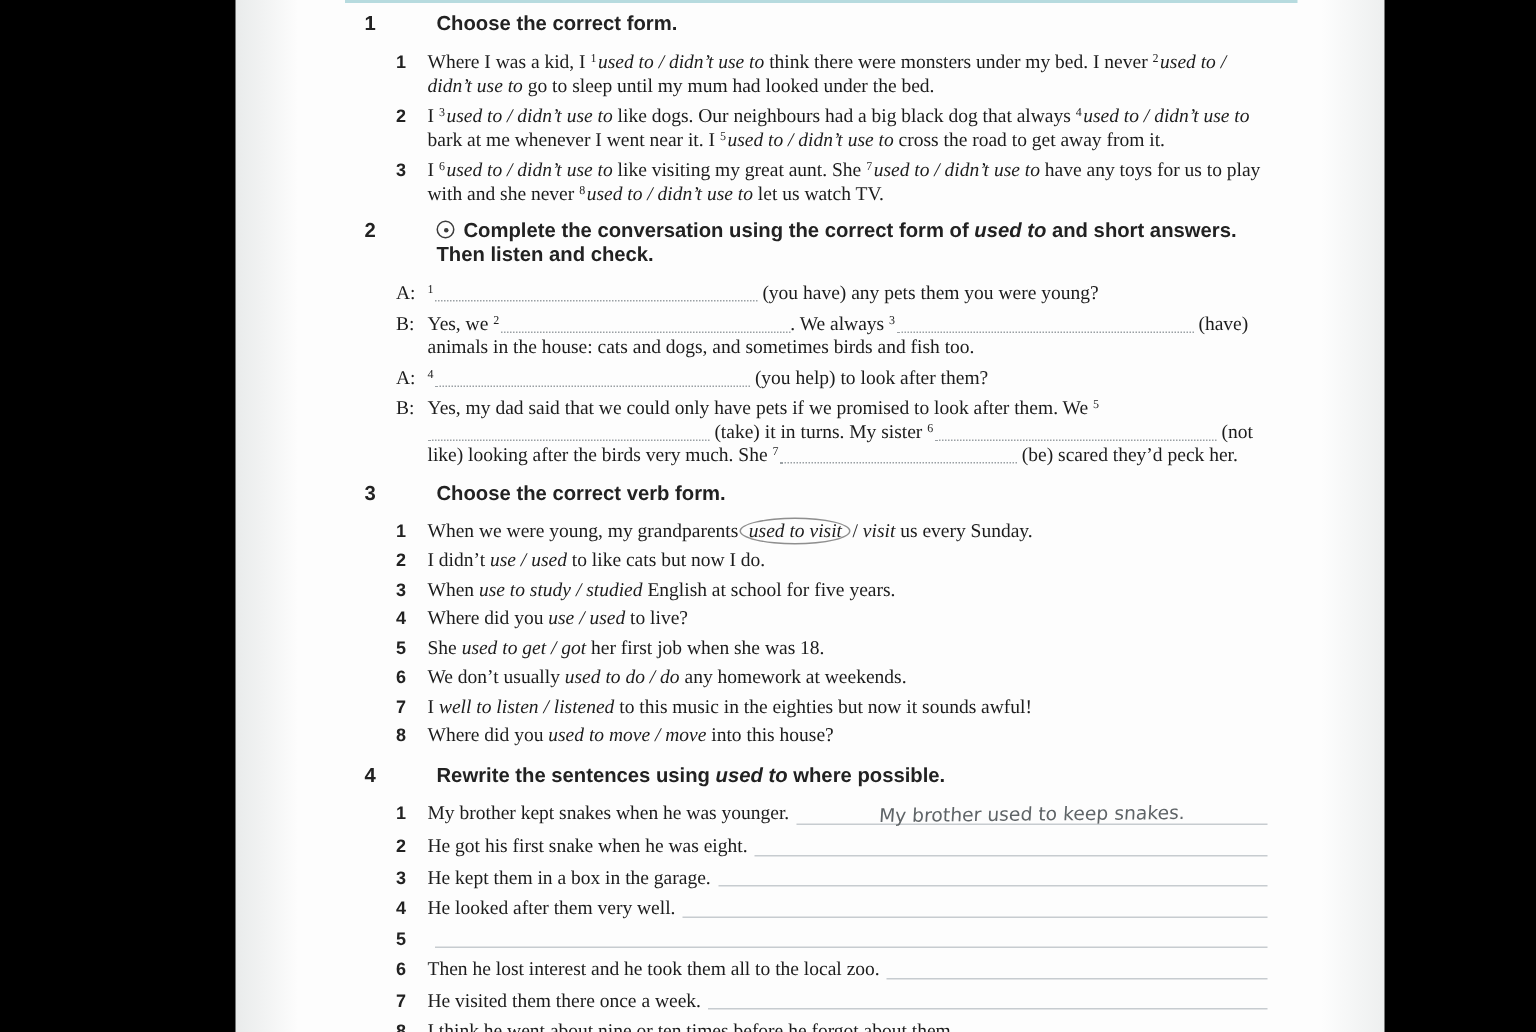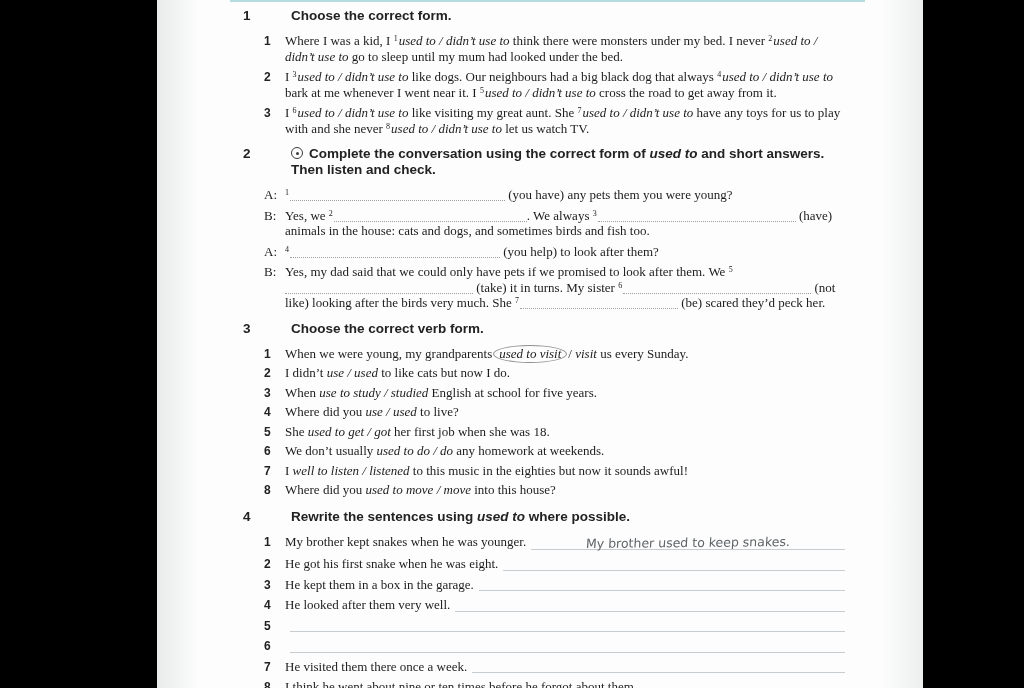--- a/index.html
+++ b/index.html
@@ -173,20 +173,21 @@
           </div>
           <div class="item">
             <span class="item-label">5</span>
             <div class="item-text fill-row">
               <span class="fill"></span>
             </div>
           </div>
           <div class="item">
             <span class="item-label">6</span>
             <div class="item-text fill-row">
+              <span class="sentence"><span class="t">Then he lost interest and he took them all to the local zoo.</span></span>
               <span class="fill"></span>
             </div>
           </div>
           <div class="item">
             <span class="item-label">7</span>
             <div class="item-text fill-row">
               <span class="sentence"><span class="t">He visited them there once a week.</span></span>
               <span class="fill"></span>
             </div>
           </div>

